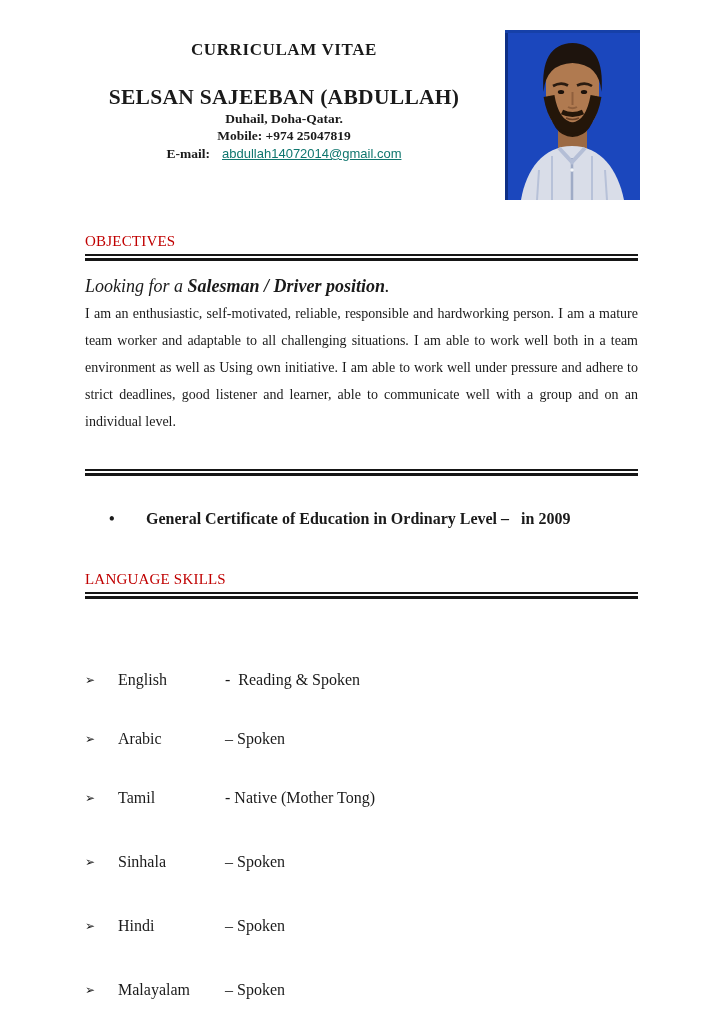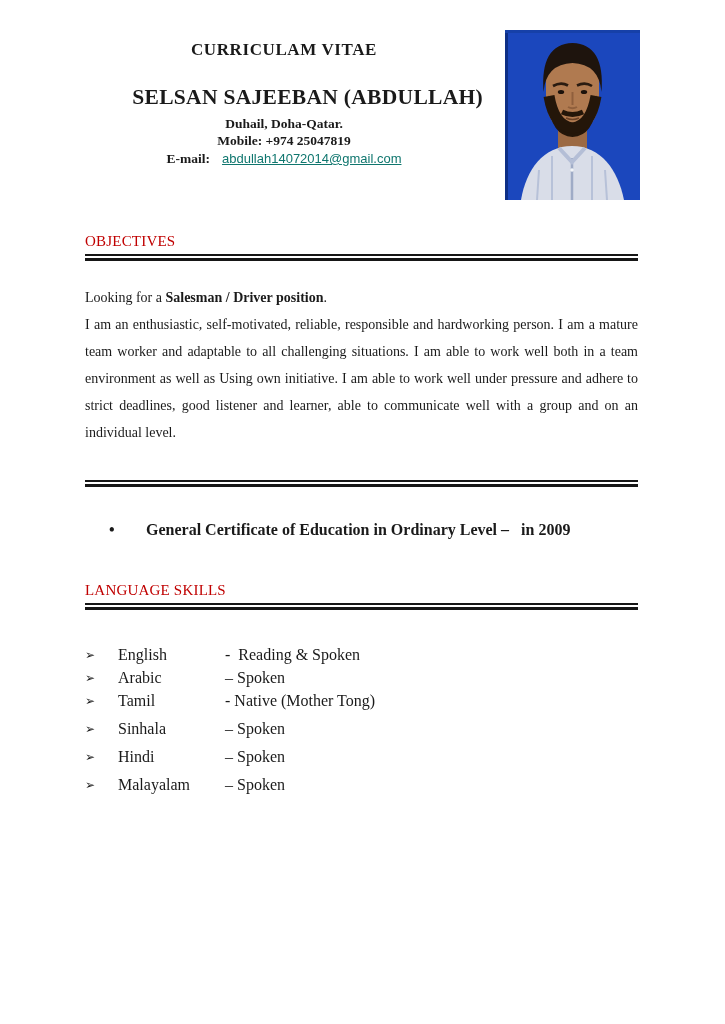--- a/index.html
+++ b/index.html
@@ -4,22 +4,22 @@
 <style>
   html, body { margin:0; padding:0; }
   body {
     width:725px; height:1024px; background:#ffffff; position:relative;
     font-family:"Liberation Serif", serif; color:#1a1a1a; overflow:hidden;
   }
 
   
   .header-text { position:absolute; left:85px; top:40px; width:398px; text-align:center; }
   .cv-title  { font-size:17px; font-weight:bold; letter-spacing:0.6px; line-height:20px; }
-  .cv-name   { font-size:21.5px; font-weight:bold; margin-top:24px; line-height:26px; letter-spacing:0.3px;text-align:right; }
-  .cv-address{ font-size:13.5px; font-weight:bold; margin-top:5px; line-height:17px; }
+  .cv-name   { font-size:21.5px; font-weight:bold; margin-top:24px; line-height:26px; letter-spacing:0.3px; }
+  .cv-address{ font-size:13.5px; font-weight:bold; line-height:17px; }
   .cv-mobile { font-size:13.5px; font-weight:bold; line-height:17px; }
   .cv-email-row { font-size:13.5px; line-height:18px; margin-top:1px; }
   .cv-email-label { font-weight:bold; margin-right:12px; }
   .cv-email-link {
     color:#0f766e; font-family:"Liberation Sans", sans-serif;
     text-decoration:underline; font-size:13px; cursor:pointer;
   }
 
   
   .photo-frame { position:absolute; left:505px; top:30px; width:135px; height:170px; }
@@ -29,38 +29,38 @@
   .content { position:absolute; left:85px; top:232px; width:553px; }
 
   .section-heading {
     color:#c00000; font-weight:normal; font-size:15px; line-height:18px; letter-spacing:0.2px;
   }
   .section-rule {
     margin-top:4px; height:2px;
     border-top:2px solid #161616; border-bottom:3px solid #161616;
   }
 
-  .lead     { font-size:14px; line-height:27px; margin-top:23px; }
+  .lead     { font-size:18px; line-height:27px; margin-top:12px;font-style:italic; }
   .body-par { font-size:14px; line-height:27px; text-align:justify; }
 
   .section-education { margin-top:34px; }
   .edu-item {
     margin-top:32px; padding-left:24px; display:flex;
     font-weight:bold; font-size:16px; line-height:22px;
   }
   .edu-bullet { width:22px; }
   .edu-text   { white-space:pre-wrap;margin-left:15px; }
 
   .section-languages { margin-top:40px; }
   .lang-list { margin-top:34px; font-size:16px; }
   .lang-row  { display:flex; align-items:baseline; line-height:22px; }
   .lang-row.gap { margin-top:5px; }
   .lang-marker { width:33px; font-size:12px; position:relative; top:-1px; }
   .lang-name   { width:107px; }
-  .lang-level  { white-space:pre-wrap; }
+  .lang-level  { white-space:pre-wrap;margin-top:36px; }
 </style>
 </head>
 <body>
 
 <div class="header-text">
   <div class="cv-title">CURRICULAM VITAE</div>
   <div class="cv-name">SELSAN SAJEEBAN (ABDULLAH)</div>
   <div class="cv-address">Duhail, Doha-Qatar.</div>
   <div class="cv-mobile"><span>Mobile:</span> <span>+974 25047819</span></div>
   <div class="cv-email-row">

